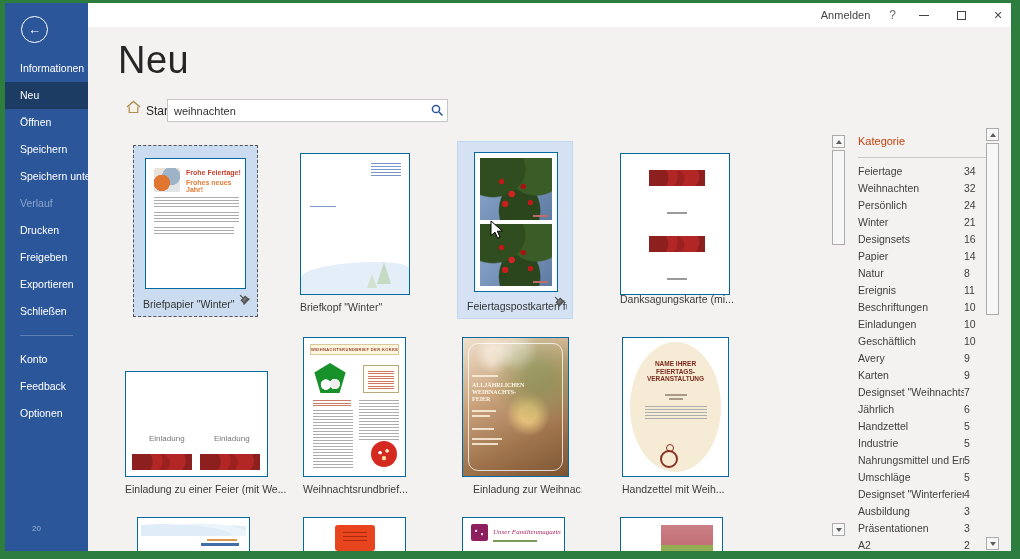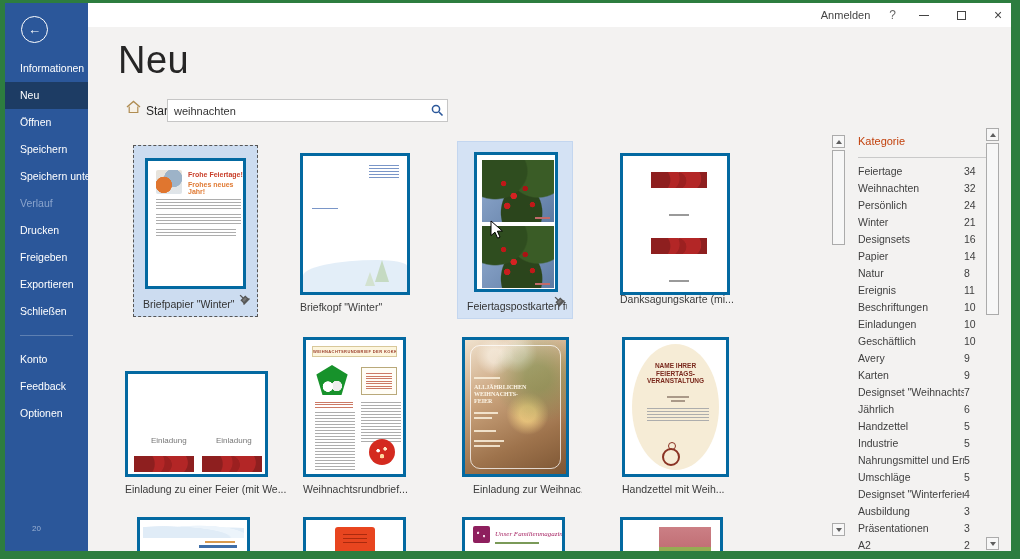--- a/index.html
+++ b/index.html
@@ -43,21 +43,21 @@
              color:#262626; letter-spacing:.5px; }
   .crumb-home { position:absolute; left:38px; top:73px; }
   .crumb-label { position:absolute; left:58px; top:77px; font-size:12px; color:#262626; }
   .searchbox { position:absolute; left:79px; top:72px; width:281px; height:23px;
                background:#fff; border:1px solid #c6c6c6; display:flex; align-items:center; }
   .searchbox input { flex:1; border:none; outline:none; font-size:11px; color:#333;
                padding-left:6px; background:transparent; font-family:"Liberation Sans",sans-serif; }
   .mag { width:20px; display:flex; align-items:center; justify-content:center; cursor:pointer; }
 
   
-  .tpl-page { position:absolute; background:#fff; border:3px solid #0369a1; overflow:hidden; }
+  .tpl-page { position:absolute; background:#fff; border:1px solid #0369a1; overflow:hidden; }
   .tpl-caption { position:absolute; font-size:10.5px; color:#3b3b3b; white-space:nowrap;
                  overflow:hidden; }
   .sel-container { position:absolute; background:#ccdcf0; border:1px dashed #555; }
   .hov-container { position:absolute; background:#d4e2f4; border:1px solid #c3d6ef; }
   .in-caption { position:absolute; left:9px; bottom:6px; font-size:10.5px; color:#333;
                 white-space:nowrap; max-width:100px; overflow:hidden; }
   .pin { position:absolute; right:7px; bottom:7px; }
 
   .lines { position:absolute;
     background-image:repeating-linear-gradient(to bottom,#adadad 0 1px,transparent 1px 3px); }

